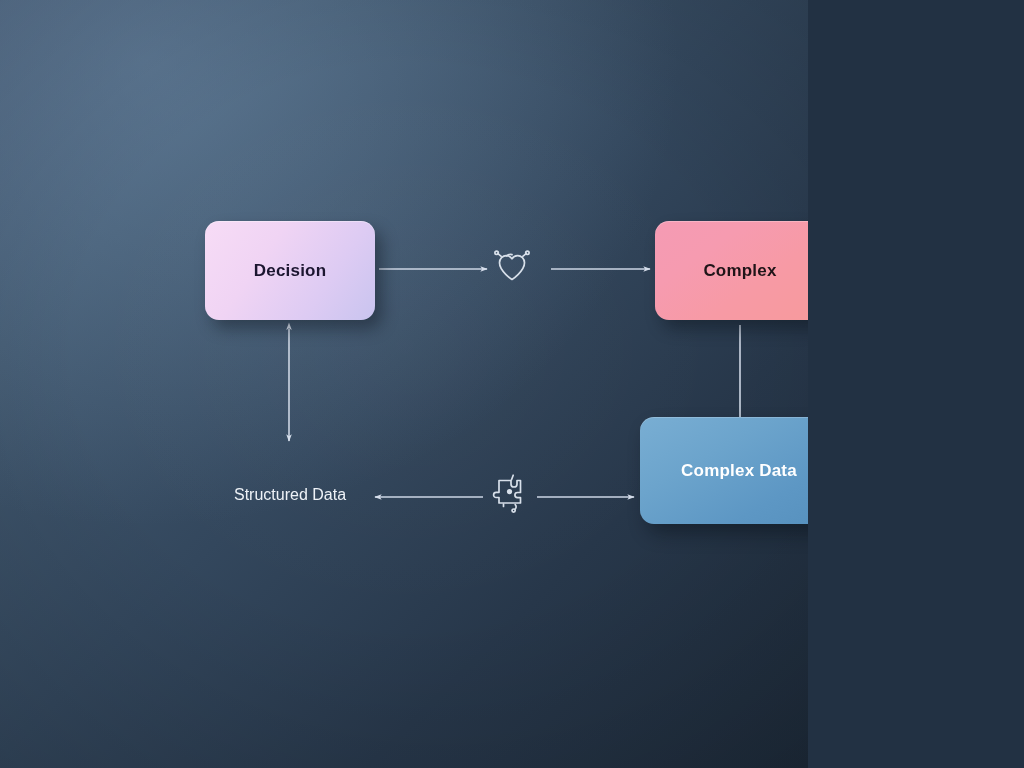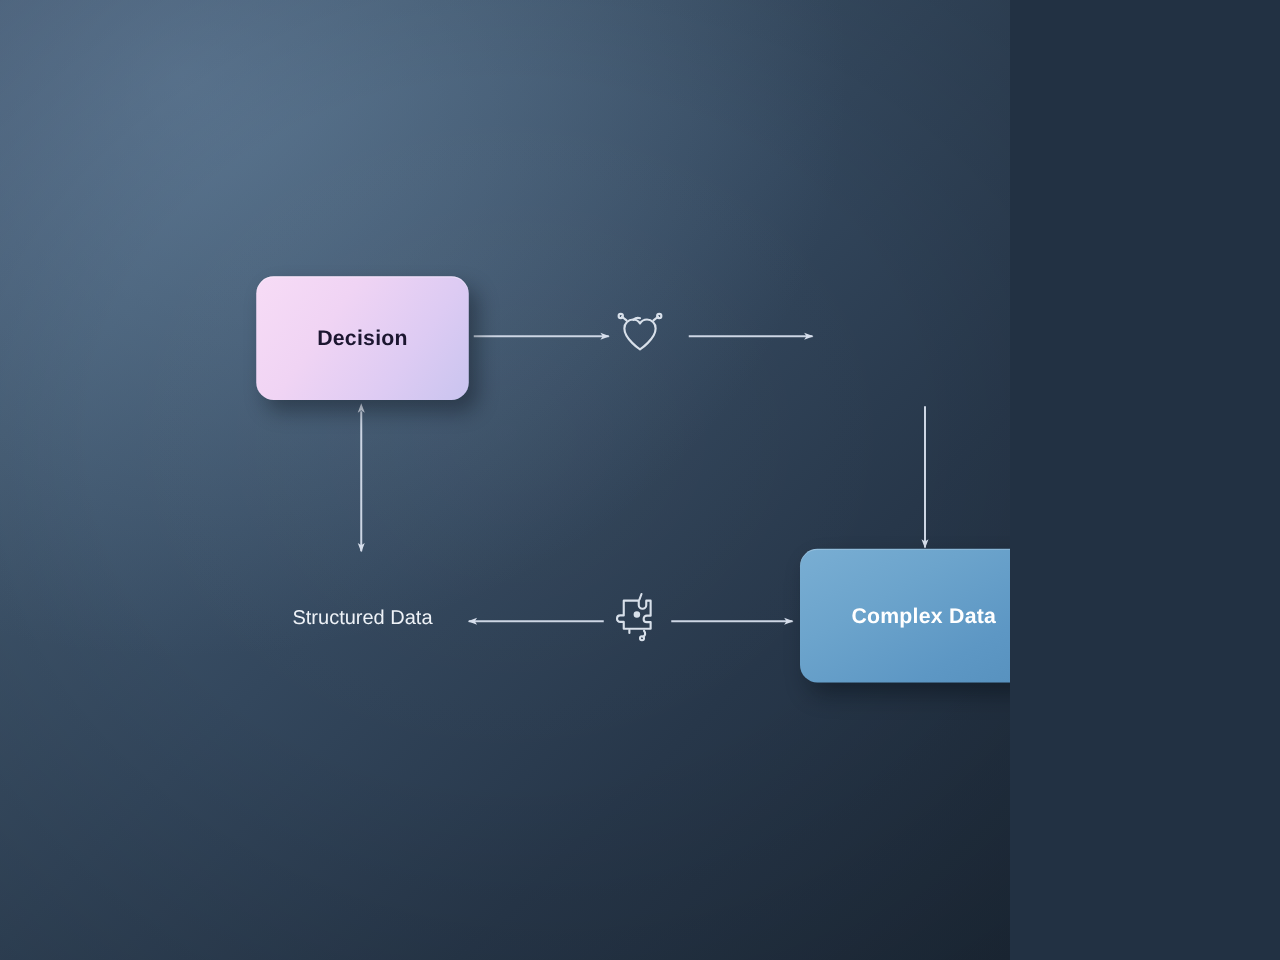--- a/index.html
+++ b/index.html
@@ -65,21 +65,21 @@
     top: 221px;
     width: 170px;
     height: 99px;
     background: linear-gradient(145deg, #f59bb4 0%, #f69bb0 30%, #f79aa5 62%, #f79a9c 100%);
     box-shadow: 7px 9px 16px rgba(8,14,22,0.40), 0 1px 0 rgba(255,255,255,0.25) inset;
     color: #1f1418;
   }
 
   #node-complex-data {
     left: 640px;
-    top: 439px;
+    top: 417px;
     width: 198px;
     height: 107px;
     background: linear-gradient(150deg, #79aed3 0%, #6ca4cc 35%, #5d97c4 72%, #5690bd 100%);
     box-shadow: 7px 10px 18px rgba(8,14,22,0.42), 0 1px 0 rgba(255,255,255,0.20) inset;
     color: #ffffff;
     text-align: center;
   }
 
   #label-structured-data {
     position: absolute;
@@ -142,20 +142,23 @@
       <line x1="483" y1="497" x2="375" y2="497" marker-end="url(#ah-end)"></line>
 
       <line x1="537" y1="497" x2="634" y2="497" marker-end="url(#ah-end)"></line>
     </g>
   </svg>
 
   <div class="node" id="node-decision">
     <span class="node-label">Decision</span>
   </div>
 
+  <div class="node" id="node-complex">
+    <span class="node-label">Complex</span>
+  </div>
 
   <div class="node" id="node-complex-data">
     <span class="node-label">Complex Data</span>
   </div>
 
   <div id="label-structured-data">
     <span>Structured Data</span>
   </div>
 
   <div class="icon-wrap" id="icon-heart">

